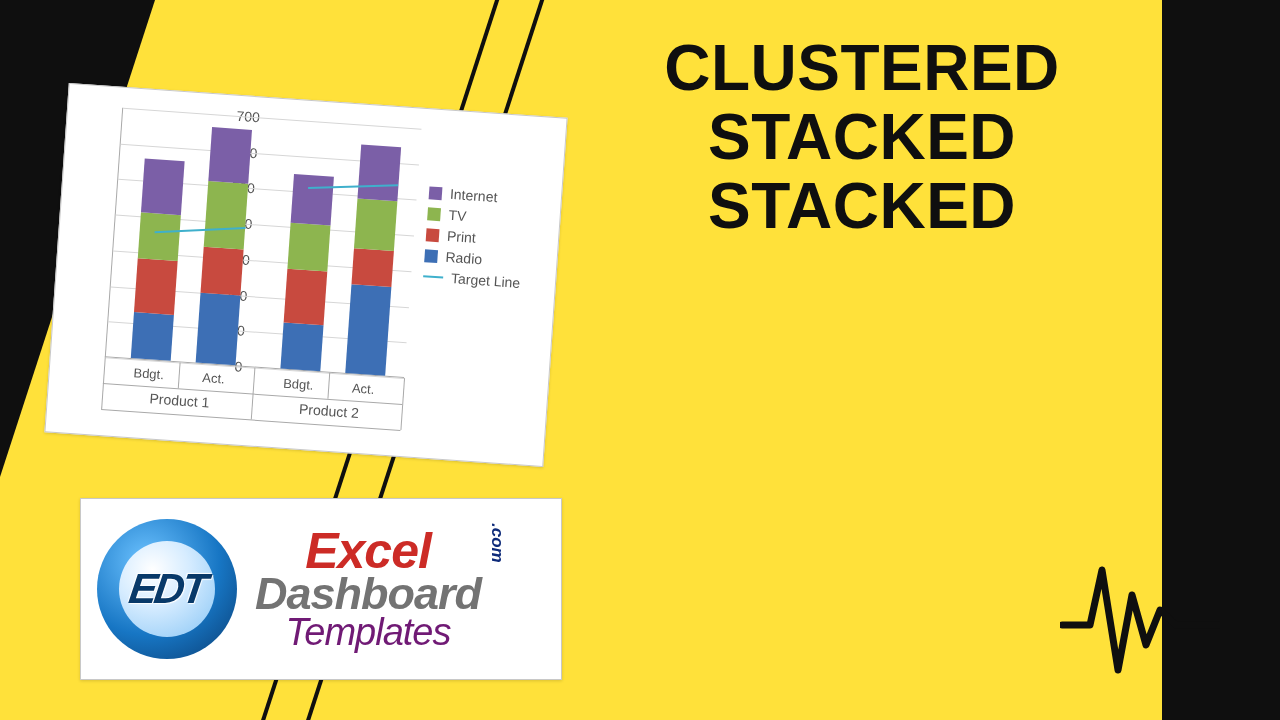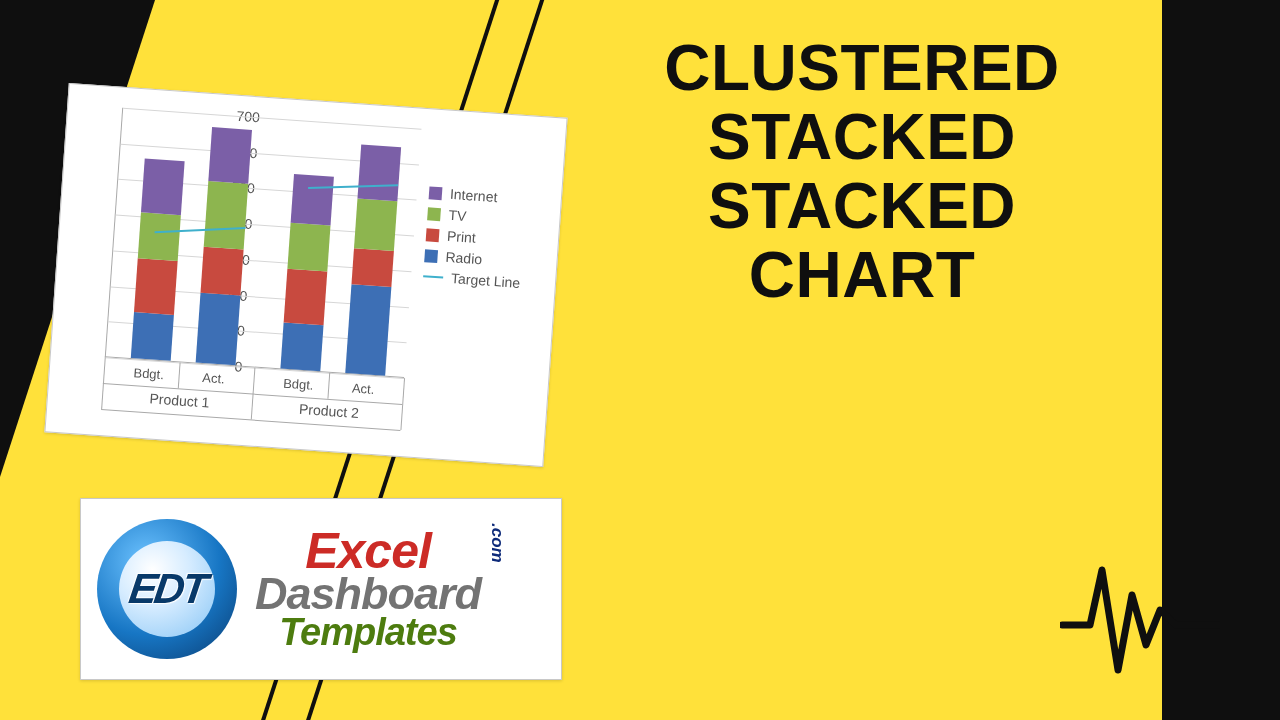--- a/index.html
+++ b/index.html
@@ -170,21 +170,21 @@
     font-family:"Arial Black",Arial,sans-serif;
     font-size:42px; font-style:italic; font-weight:900;
     color:#083969;
     text-shadow: 1px 1px 1px #fff, -1px -1px 1px #fff;
     letter-spacing:-3px;
     transform: skewX(-8deg);
   }
   .logo-text { line-height: 0.9; }
   .lt-excel { font-family:"Arial Black",Arial,sans-serif; font-size:50px; font-weight:900; color:#cc2b26; font-style:italic; letter-spacing:-1px;}
   .lt-dash  { font-family:"Arial Black",Arial,sans-serif; font-size:45px; font-weight:900; color:#737373; font-style:italic; letter-spacing:-1px;}
-  .lt-temp  { font-family:"Arial Black",Arial,sans-serif; font-size:38px; font-weight:700; color:#4d7c0f; font-style:italic; letter-spacing:-1px;}
+  .lt-temp  { font-family:"Arial Black",Arial,sans-serif; font-size:38px; font-weight:400; color:#701a75; font-style:italic; letter-spacing:-1px;}
   .lt-com   { position:relative;text-align:center; }
   .lt-com .dotcom {
     position:absolute; right:-24px; top:-6px;
     writing-mode: vertical-rl;
     font-size:17px; color:#0e2b7a; font-weight:900; font-style:italic;
   }
 
   
   .pulse {
     position: absolute;
@@ -198,21 +198,20 @@
 <div class="canvas">
   <div class="diag-black"></div>
   <div class="right-dark"></div>
   <div class="thin-line"></div>
   <div class="thin-line l2"></div>
 
   <div class="title">
     <div>CLUSTERED</div>
     <div>STACKED</div>
     <div>STACKED</div>
-    <div>CHART</div>
   </div>
 
   <div class="chart-card">
 
     <div id="yticks">
         <div class="ytick" style="top: 270px;">0</div>
         <div class="ytick" style="top: 234.286px;">100</div>
         <div class="ytick" style="top: 198.571px;">200</div>
         <div class="ytick" style="top: 162.857px;">300</div>
         <div class="ytick" style="top: 127.143px;">400</div>

